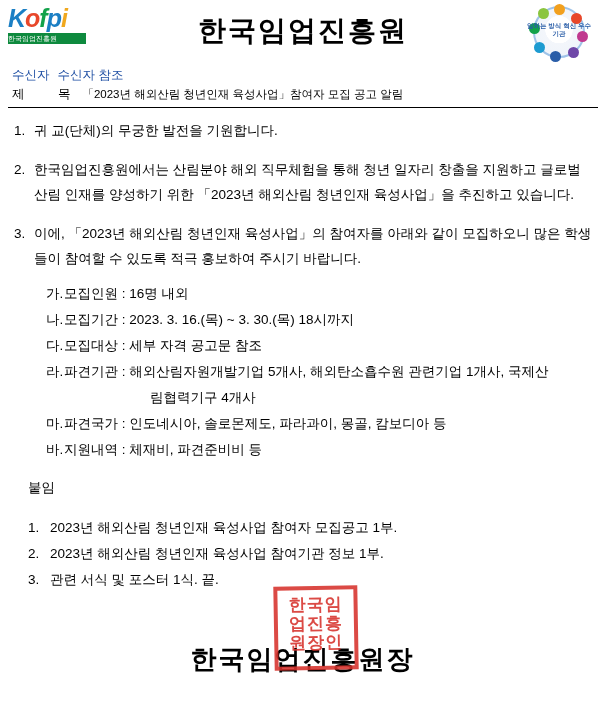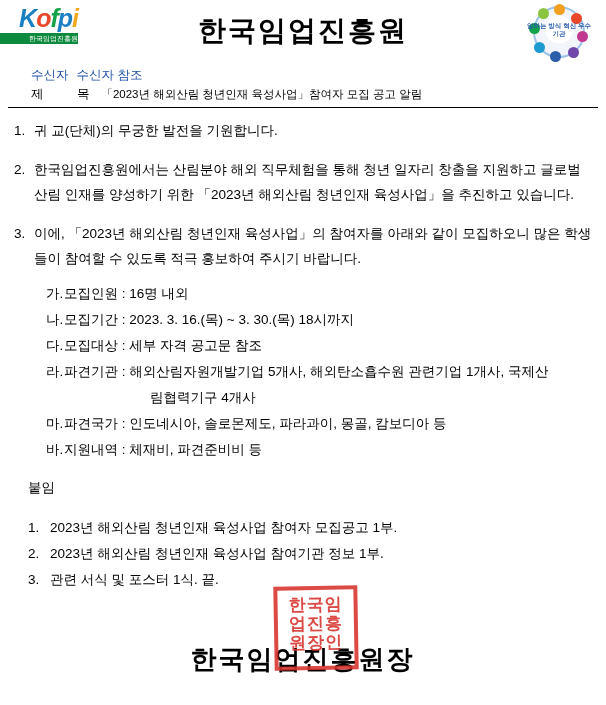--- a/index.html
+++ b/index.html
@@ -22,24 +22,24 @@
     box-sizing: border-box;
   }
 
   
   .header {
     position: relative;
     height: 62px;
   }
   .logo {
     position: absolute;
-    left: 0;
+    left: 8px;
     top: 6px;
     width: 78px;
-    text-align: right;
+    text-align: left;
   }
   .logo-mark {
     font-size: 25px;
     font-weight: bold;
     font-style: italic;
     letter-spacing: -1px;
     line-height: 1;
     color: #1a9c4a;
   }
   .logo-mark .k { color: #1b7fc4; }
@@ -99,24 +99,23 @@
     text-align: center;
     font-size: 6.5px;
     color: #2a5ea8;
     line-height: 8px;
     font-weight: bold;
   }
 
   
   .meta {
     margin-top: 4px;
-    padding-left: 23px;
+    padding-left: 12px;
     font-size: 12.5px;
     line-height: 19px;
-    margin-left: 8px;
   }
   .meta-row {
     display: flex;
     align-items: baseline;
   }
   .meta-label {
     color: #1f4fa3;
     white-space: pre;
   }
   .meta-value {

